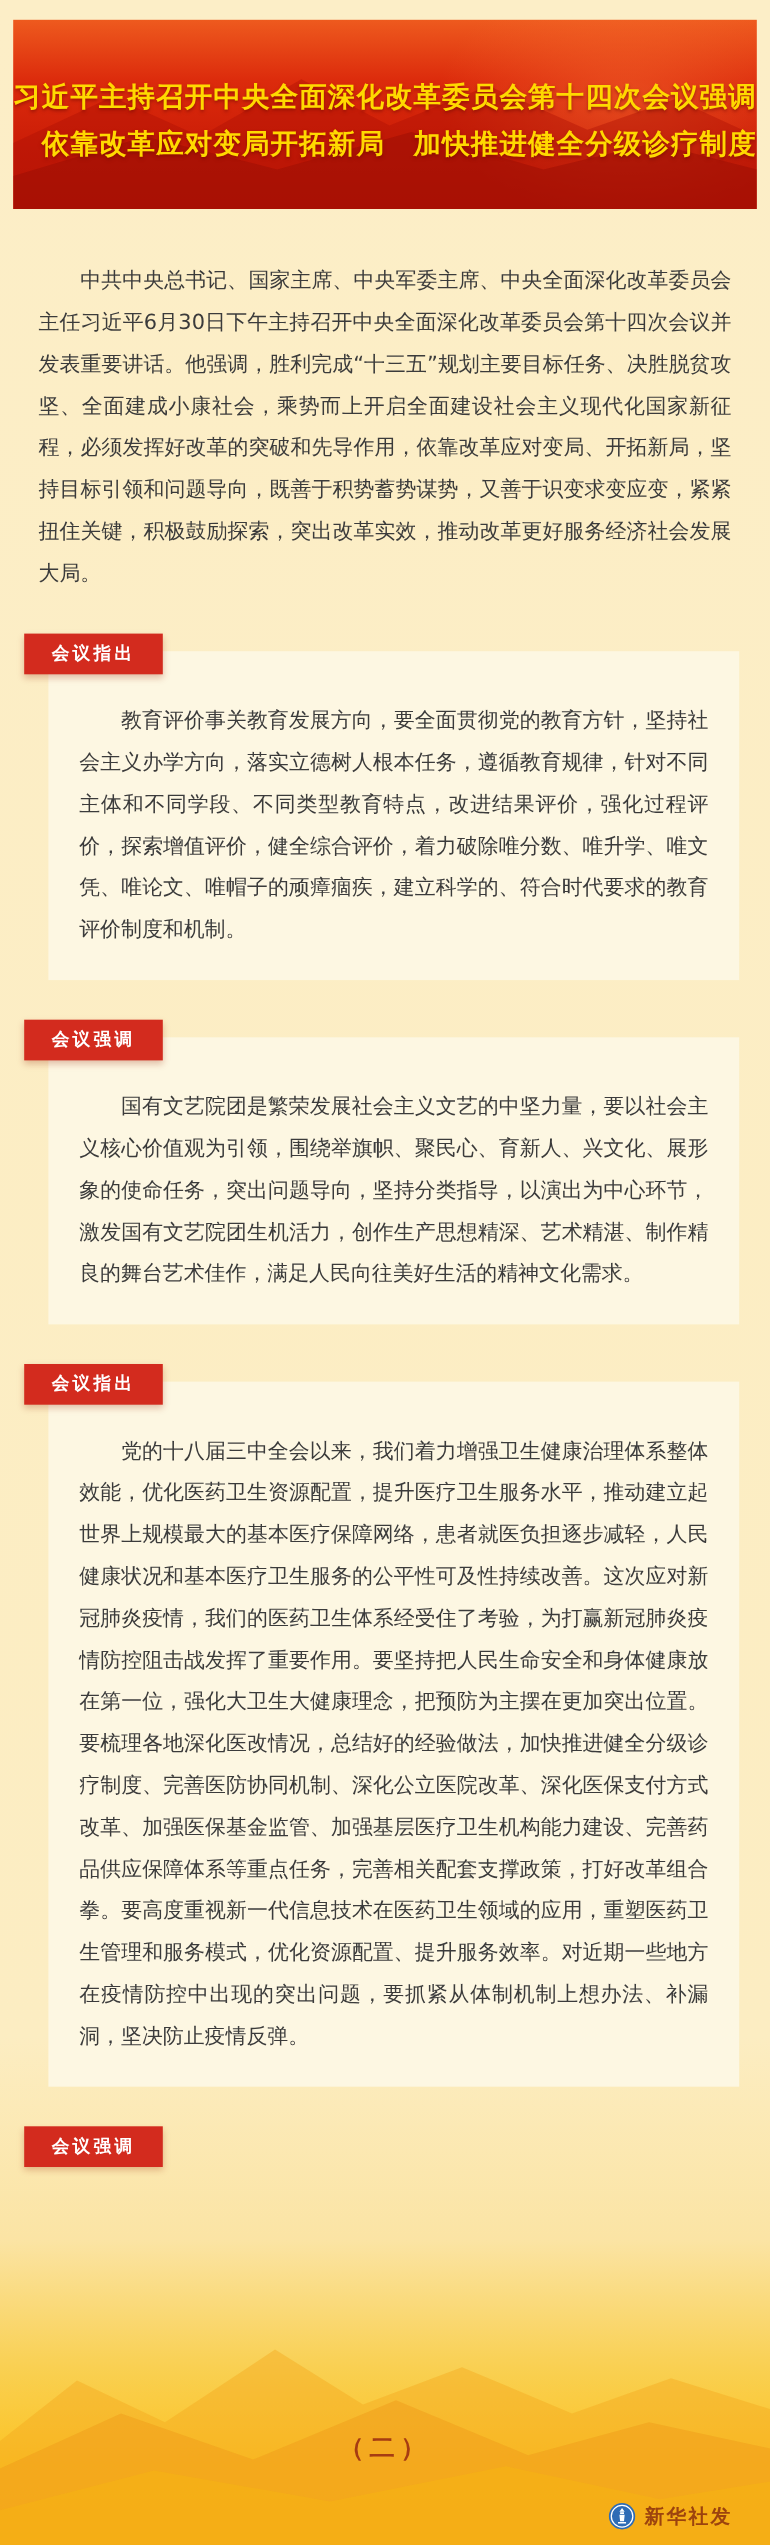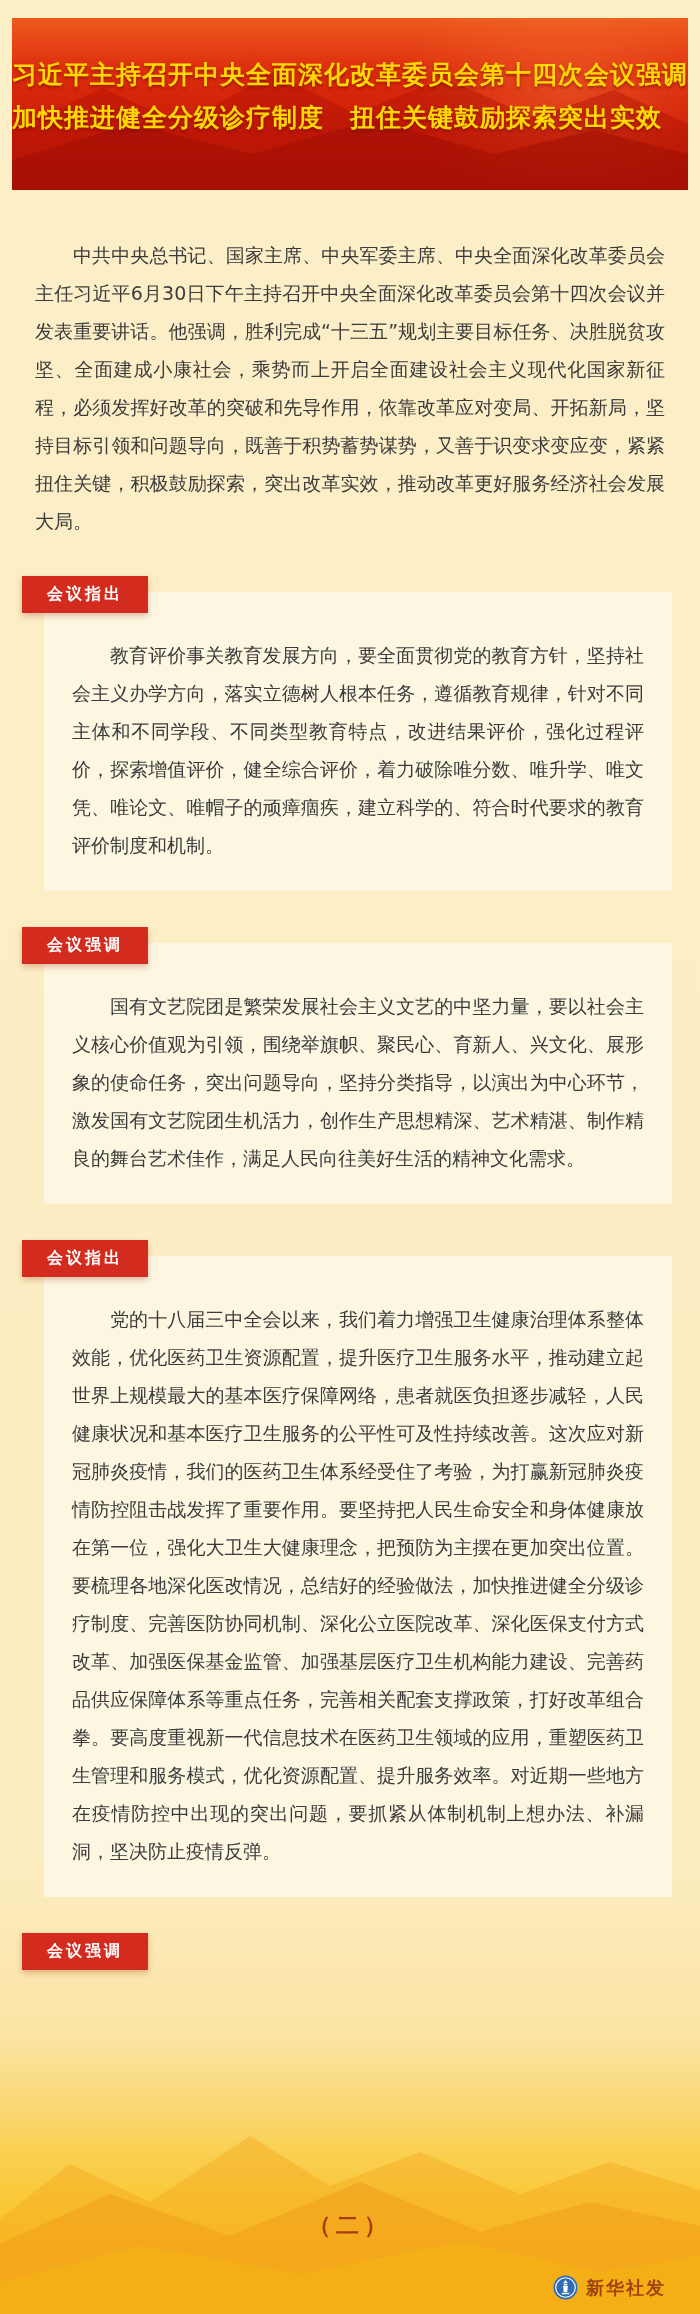--- a/index.html
+++ b/index.html
@@ -13,21 +13,21 @@
   .banner{
     position:relative;margin:18px 12px 0;height:172px;overflow:hidden;
     background:linear-gradient(180deg,#ee5a1e 0%,#dc2b0c 32%,#ca1c07 68%,#bd1505 100%);
   }
   .banner .glow{
     position:absolute;right:-50px;top:-40px;width:340px;height:220px;
     background:radial-gradient(closest-side,rgba(255,130,60,.38),rgba(255,130,60,0));
     pointer-events:none;
   }
   .banner svg.banner-mts{position:absolute;left:0;bottom:0;width:100%;height:100%}
-  .banner-titles{position:relative;z-index:3;padding-top:35px;text-align:left}
+  .banner-titles{position:relative;z-index:3;padding-top:48px;text-align:right}
   .banner-line{
     color:#ffd900;font-size:25px;font-weight:bold;line-height:43px;letter-spacing:1px;
     text-shadow:0 2px 3px rgba(110,10,0,.55);
   }
   
   .intro{
     margin:46px 35px 12px;font-size:19px;line-height:38px;
     text-indent:2em;text-align:justify;
   }
   .section{margin-top:36px;position:relative}
@@ -65,21 +65,21 @@
 <div class="page">
 
   <div class="banner">
     <div class="glow"></div>
     <svg class="banner-mts" viewBox="0 0 676 172" preserveAspectRatio="none">
       <polygon points="0,172 0,112 90,70 170,106 262,54 342,96 432,60 522,100 602,72 676,106 676,172" fill="#ad1004" opacity="0.42"></polygon>
       <polygon points="0,172 0,142 120,106 240,136 362,102 482,136 582,112 676,136 676,172" fill="#9a0d03" opacity="0.5"></polygon>
     </svg>
     <div class="banner-titles">
       <div class="banner-line">习近平主持召开中央全面深化改革委员会第十四次会议强调</div>
-      <div class="banner-line">加快推进健全分级诊疗制度　扭住关键鼓励探索突出实效</div>
+      <div class="banner-line">依靠改革应对变局开拓新局　加快推进健全分级诊疗制度</div>
     </div>
   </div>
 
   <p class="intro">中共中央总书记、国家主席、中央军委主席、中央全面深化改革委员会主任习近平6月30日下午主持召开中央全面深化改革委员会第十四次会议并发表重要讲话。他强调，胜利完成“十三五”规划主要目标任务、决胜脱贫攻坚、全面建成小康社会，乘势而上开启全面建设社会主义现代化国家新征程，必须发挥好改革的突破和先导作用，依靠改革应对变局、开拓新局，坚持目标引领和问题导向，既善于积势蓄势谋势，又善于识变求变应变，紧紧扭住关键，积极鼓励探索，突出改革实效，推动改革更好服务经济社会发展大局。</p>
 
   <div class="section">
     <div class="badge">会议指出</div>
     <div class="box">
       <p>教育评价事关教育发展方向，要全面贯彻党的教育方针，坚持社会主义办学方向，落实立德树人根本任务，遵循教育规律，针对不同主体和不同学段、不同类型教育特点，改进结果评价，强化过程评价，探索增值评价，健全综合评价，着力破除唯分数、唯升学、唯文凭、唯论文、唯帽子的顽瘴痼疾，建立科学的、符合时代要求的教育评价制度和机制。</p>
     </div>

